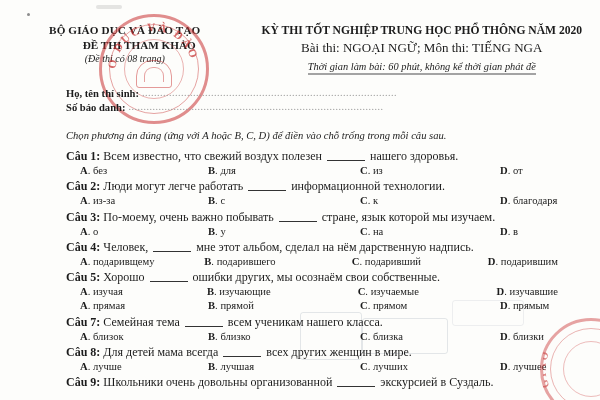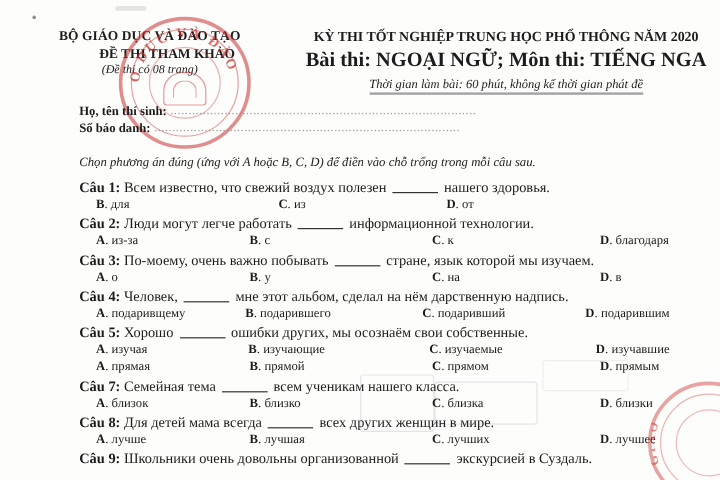--- a/index.html
+++ b/index.html
@@ -21,21 +21,21 @@
   .sp2{left:96px;top:5px;width:26px;height:4px;background:rgba(180,180,180,.35);border-radius:2px;}
 
   
   .hdr{position:absolute;left:0;top:24px;width:600px;display:flex;}
   .hdr-left{width:252px;text-align:center;}
   .hdr-right{width:348px;text-align:center;padding-right:6px;}
   .l1{font-weight:bold;font-size:11.2px;letter-spacing:.1px;white-space:nowrap;}
   .l2{font-weight:bold;font-size:11.2px;margin-top:3px;margin-left:29px;}
   .l3{font-style:italic;font-size:10px;margin-top:2px;}
   .r1{font-weight:bold;font-size:11.6px;white-space:nowrap;}
-  .r2{font-weight:bold;font-size:17px;margin-top:3px;}
+  .r2{font-weight:normal;font-size:13px;margin-top:3px;}
   .r3{font-style:italic;font-size:10.4px;margin-top:3px;display:inline-block;
       border-bottom:2px solid #a3a3a3;padding-bottom:1px;}
 
   
   .stamp{position:absolute;border-radius:50%;pointer-events:none;}
   .stamp-main{
     left:99px;top:14px;width:104px;height:104px;
     border:3.5px solid rgba(200,48,48,.62);
     opacity:.88;
   }
@@ -136,20 +136,21 @@
       <span class="lbl">Số báo danh:</span>
       <span class="dots">.....................................................................................</span>
     </div>
   </div>
 
   <div class="instr">Chọn phương án đúng (ứng với A hoặc B, C, D) để điền vào chỗ trống trong mỗi câu sau.</div>
 
   <div class="qs" id="questions">
       <div class="q"><span class="num">Câu 1: </span><span>Всем известно, что свежий воздух полезен </span><span class="blank"></span><span> нашего здоровья.</span></div>
       <div class="opts">
+        <div class="opt o1"><b>A</b><span>. без</span></div>
         <div class="opt o2"><b>B</b><span>. для</span></div>
         <div class="opt o3"><b>C</b><span>. из</span></div>
         <div class="opt o4"><b>D</b><span>. от</span></div>
       </div>
       <div class="q"><span class="num">Câu 2: </span><span>Люди могут легче работать </span><span class="blank"></span><span> информационной технологии.</span></div>
       <div class="opts">
         <div class="opt o1"><b>A</b><span>. из-за</span></div>
         <div class="opt o2"><b>B</b><span>. с</span></div>
         <div class="opt o3"><b>C</b><span>. к</span></div>
         <div class="opt o4"><b>D</b><span>. благодаря</span></div>

